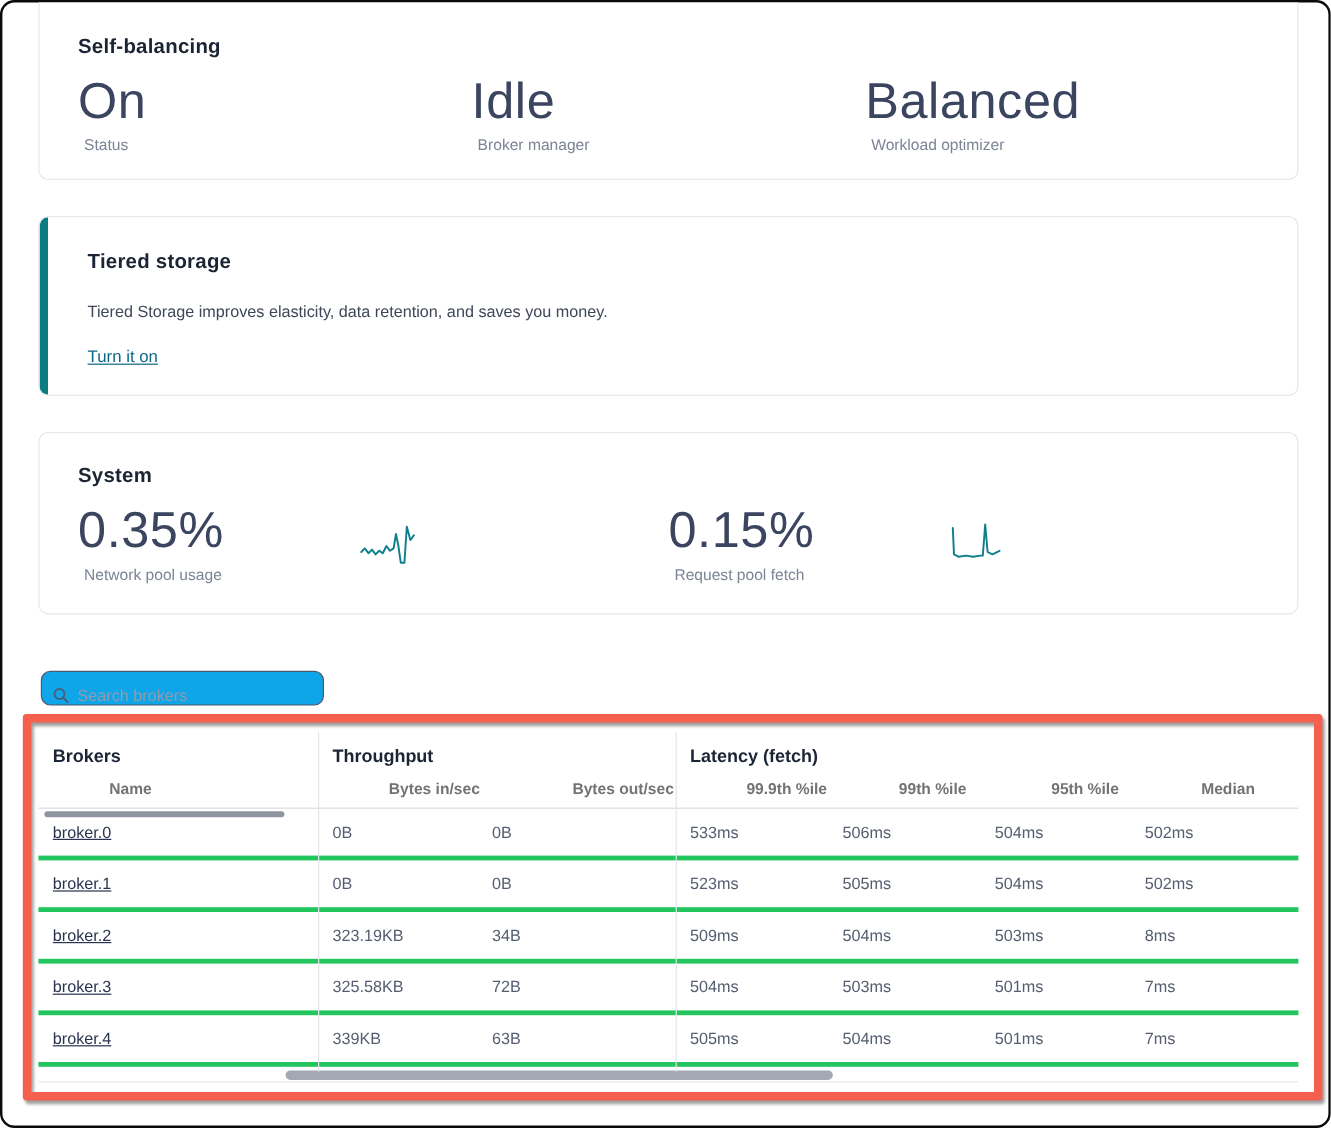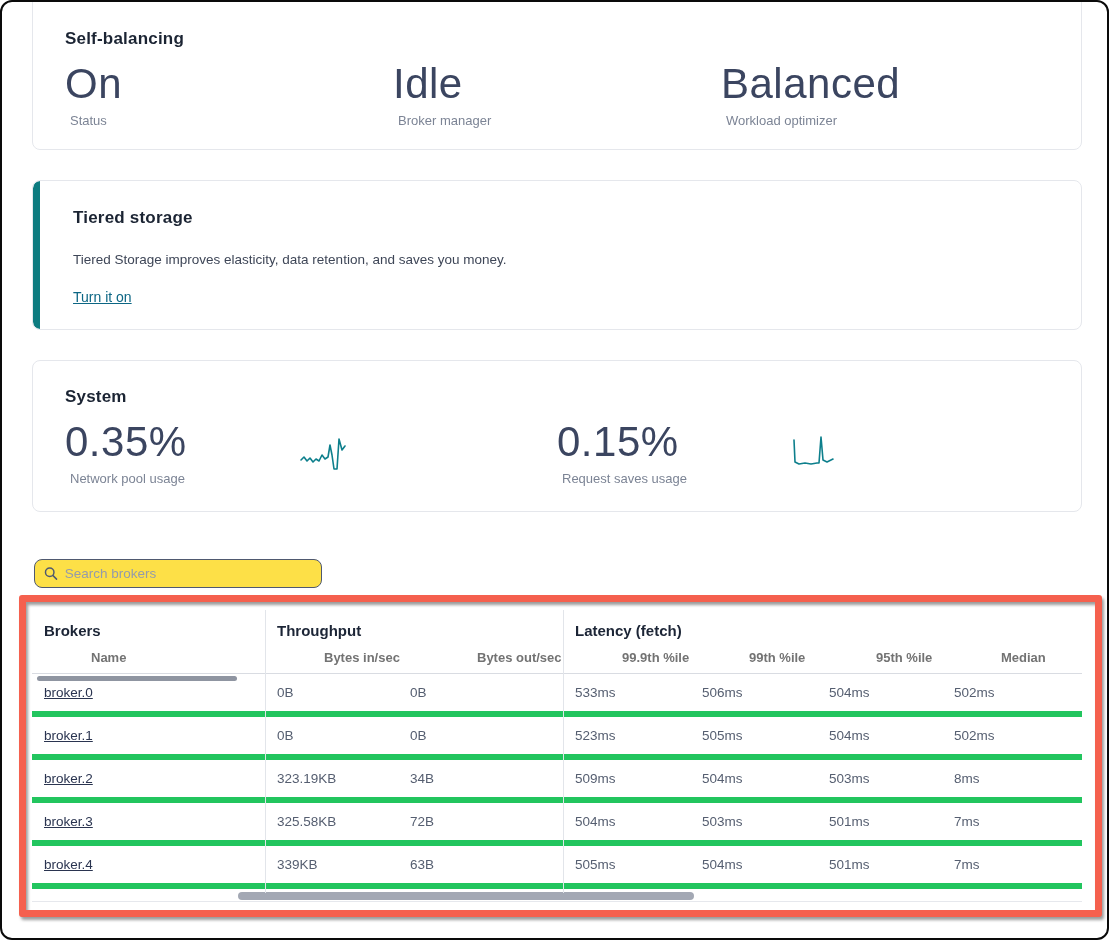--- a/index.html
+++ b/index.html
@@ -22,37 +22,37 @@
   .ts-desc { font-size:13.5px; color:#3e4657; margin-top:24px; }
   .ts-link { font-size:14px; text-decoration:underline; cursor:pointer; display:inline-block; margin-top:22px; }
 
   
   .card.sys { top:358px; height:152px; padding:26px 32px 0 32px; }
   .sys-half { width:505px; display:flex; align-items:flex-start; }
   .sys-half .metric { width:233px; }
   .spark { margin-top:14px; }
 
   
-  .search-box { position:absolute; left:32px; top:557px; width:288px; height:29px; border:1.5px solid #4f5970; border-radius:8px; display:flex; align-items:center; padding:0 9px; background:#fde047; }
+  .search-box { position:absolute; left:32px; top:557px; width:236px; height:29px; border:1.5px solid #4f5970; border-radius:8px; display:flex; align-items:flex-end; padding:0 9px; background:#0ea5e9; }
   .search-box input { border:none; outline:none; font-size:13.5px; color:#333c50; width:100%; margin-left:7px; font-family:"Liberation Sans", sans-serif; background:transparent; }
   .search-box input::placeholder { color:#949bab; }
 
   
   .highlight-rect { position:absolute; left:17px; top:593px; width:1083px; height:322px; border:7px solid #f5604e; border-radius:3px; pointer-events:none; filter:drop-shadow(2px 3px 1.5px rgba(90,90,90,.6)); z-index:5; }
 
   
   .table-wrap { position:absolute; left:30px; top:608px; width:1050px; height:296px; background:#fff; }
   .thead { position:relative; height:64px; border-bottom:1px solid #d9dce2; }
   .group-label { position:absolute; top:12px; font-size:15px; font-weight:bold; color:#1c2536; }
   .sub-label { position:absolute; top:40px; font-size:13px; font-weight:bold; color:#737373;padding-left:47px; }
   .col-divider { position:absolute; top:0; width:1px; background:#e2e5ea; z-index:1; }
   .name-scrollbar { position:absolute; left:5px; top:66px; width:200px; height:5px; background:#8f95a1; border-radius:3px; z-index:2; }
 
   .tbody { position:relative; }
-  .trow { display:flex; height:43px; align-items:center; border-bottom:6px solid #22c55e; font-size:13.5px; }
+  .trow { display:flex; height:43px; align-items:center; border-bottom:4px solid #22c55e; font-size:13.5px; }
   .cell { padding-left:12px; overflow:hidden; white-space:nowrap; }
   .c-name { width:233px; }
   .c-in { width:133px; }
   .c-out { width:165px; }
   .c-p999 { width:127px; }
   .c-p99 { width:127px; }
   .c-p95 { width:125px; }
   .c-med { width:140px; }
   .cell.val { color:#555e70; }
   .broker-link { color:#2a3450; font-weight:500; text-decoration:underline; cursor:pointer; }
@@ -98,21 +98,21 @@
           <div class="metric-value">0.35%</div>
           <div class="metric-label">Network pool usage</div>
         </div>
         <svg class="spark" width="62" height="42" viewBox="0 0 62 42">
           <polyline points="3,27 6,24 9,28 12,25 15,29 18,26 21,28 24,22 27,26 30,24 32,12 34,22 36,36 39,36 41,6 44,17 47,13" fill="none" stroke="#0d7f8c" stroke-width="1.6" stroke-linejoin="round" stroke-linecap="round"></polyline>
         </svg>
       </div>
       <div class="sys-half">
         <div class="metric">
           <div class="metric-value">0.15%</div>
-          <div class="metric-label">Request saves usage</div>
+          <div class="metric-label">Request pool fetch</div>
         </div>
         <svg class="spark" width="62" height="42" viewBox="0 0 62 42">
           <polyline points="4,7 5,29 9,31 15,30 21,31 27,30 29,30 31,4 33,27 37,29 43,26" fill="none" stroke="#0d7f8c" stroke-width="1.6" stroke-linejoin="round" stroke-linecap="round"></polyline>
         </svg>
       </div>
     </div>
   </section>
 
   <div class="search-box">
     <svg width="15" height="15" viewBox="0 0 15 15">

